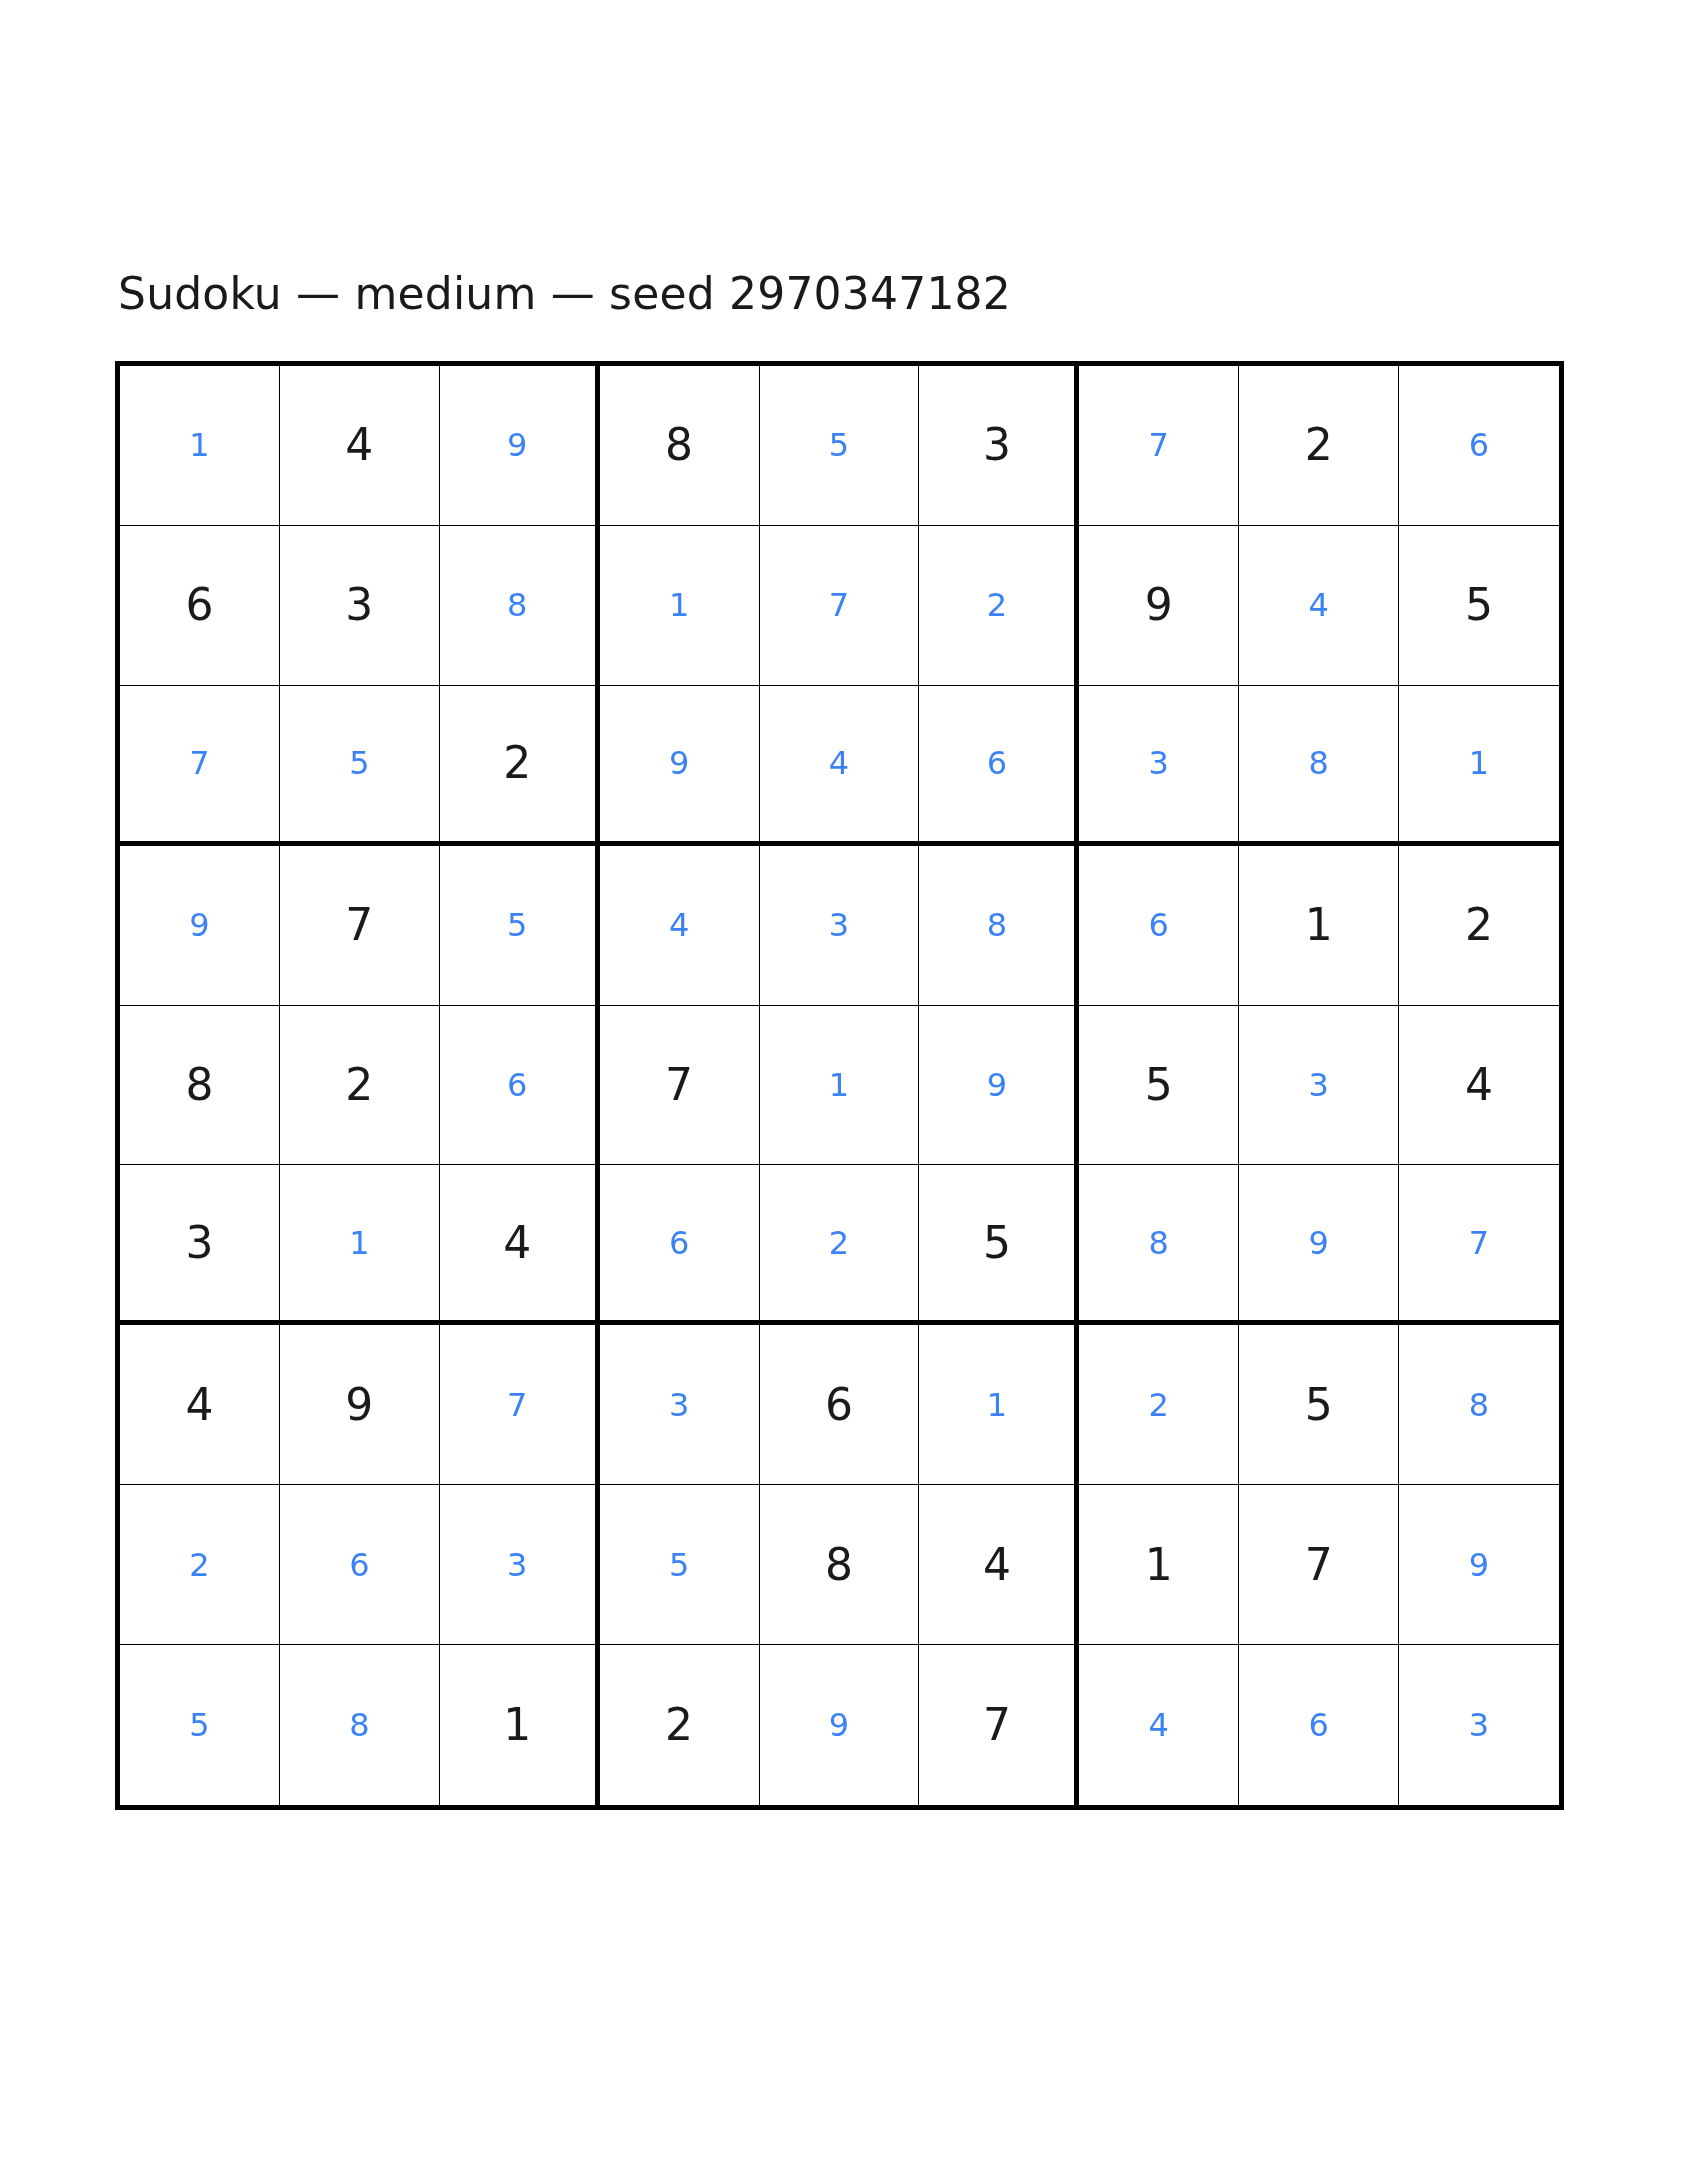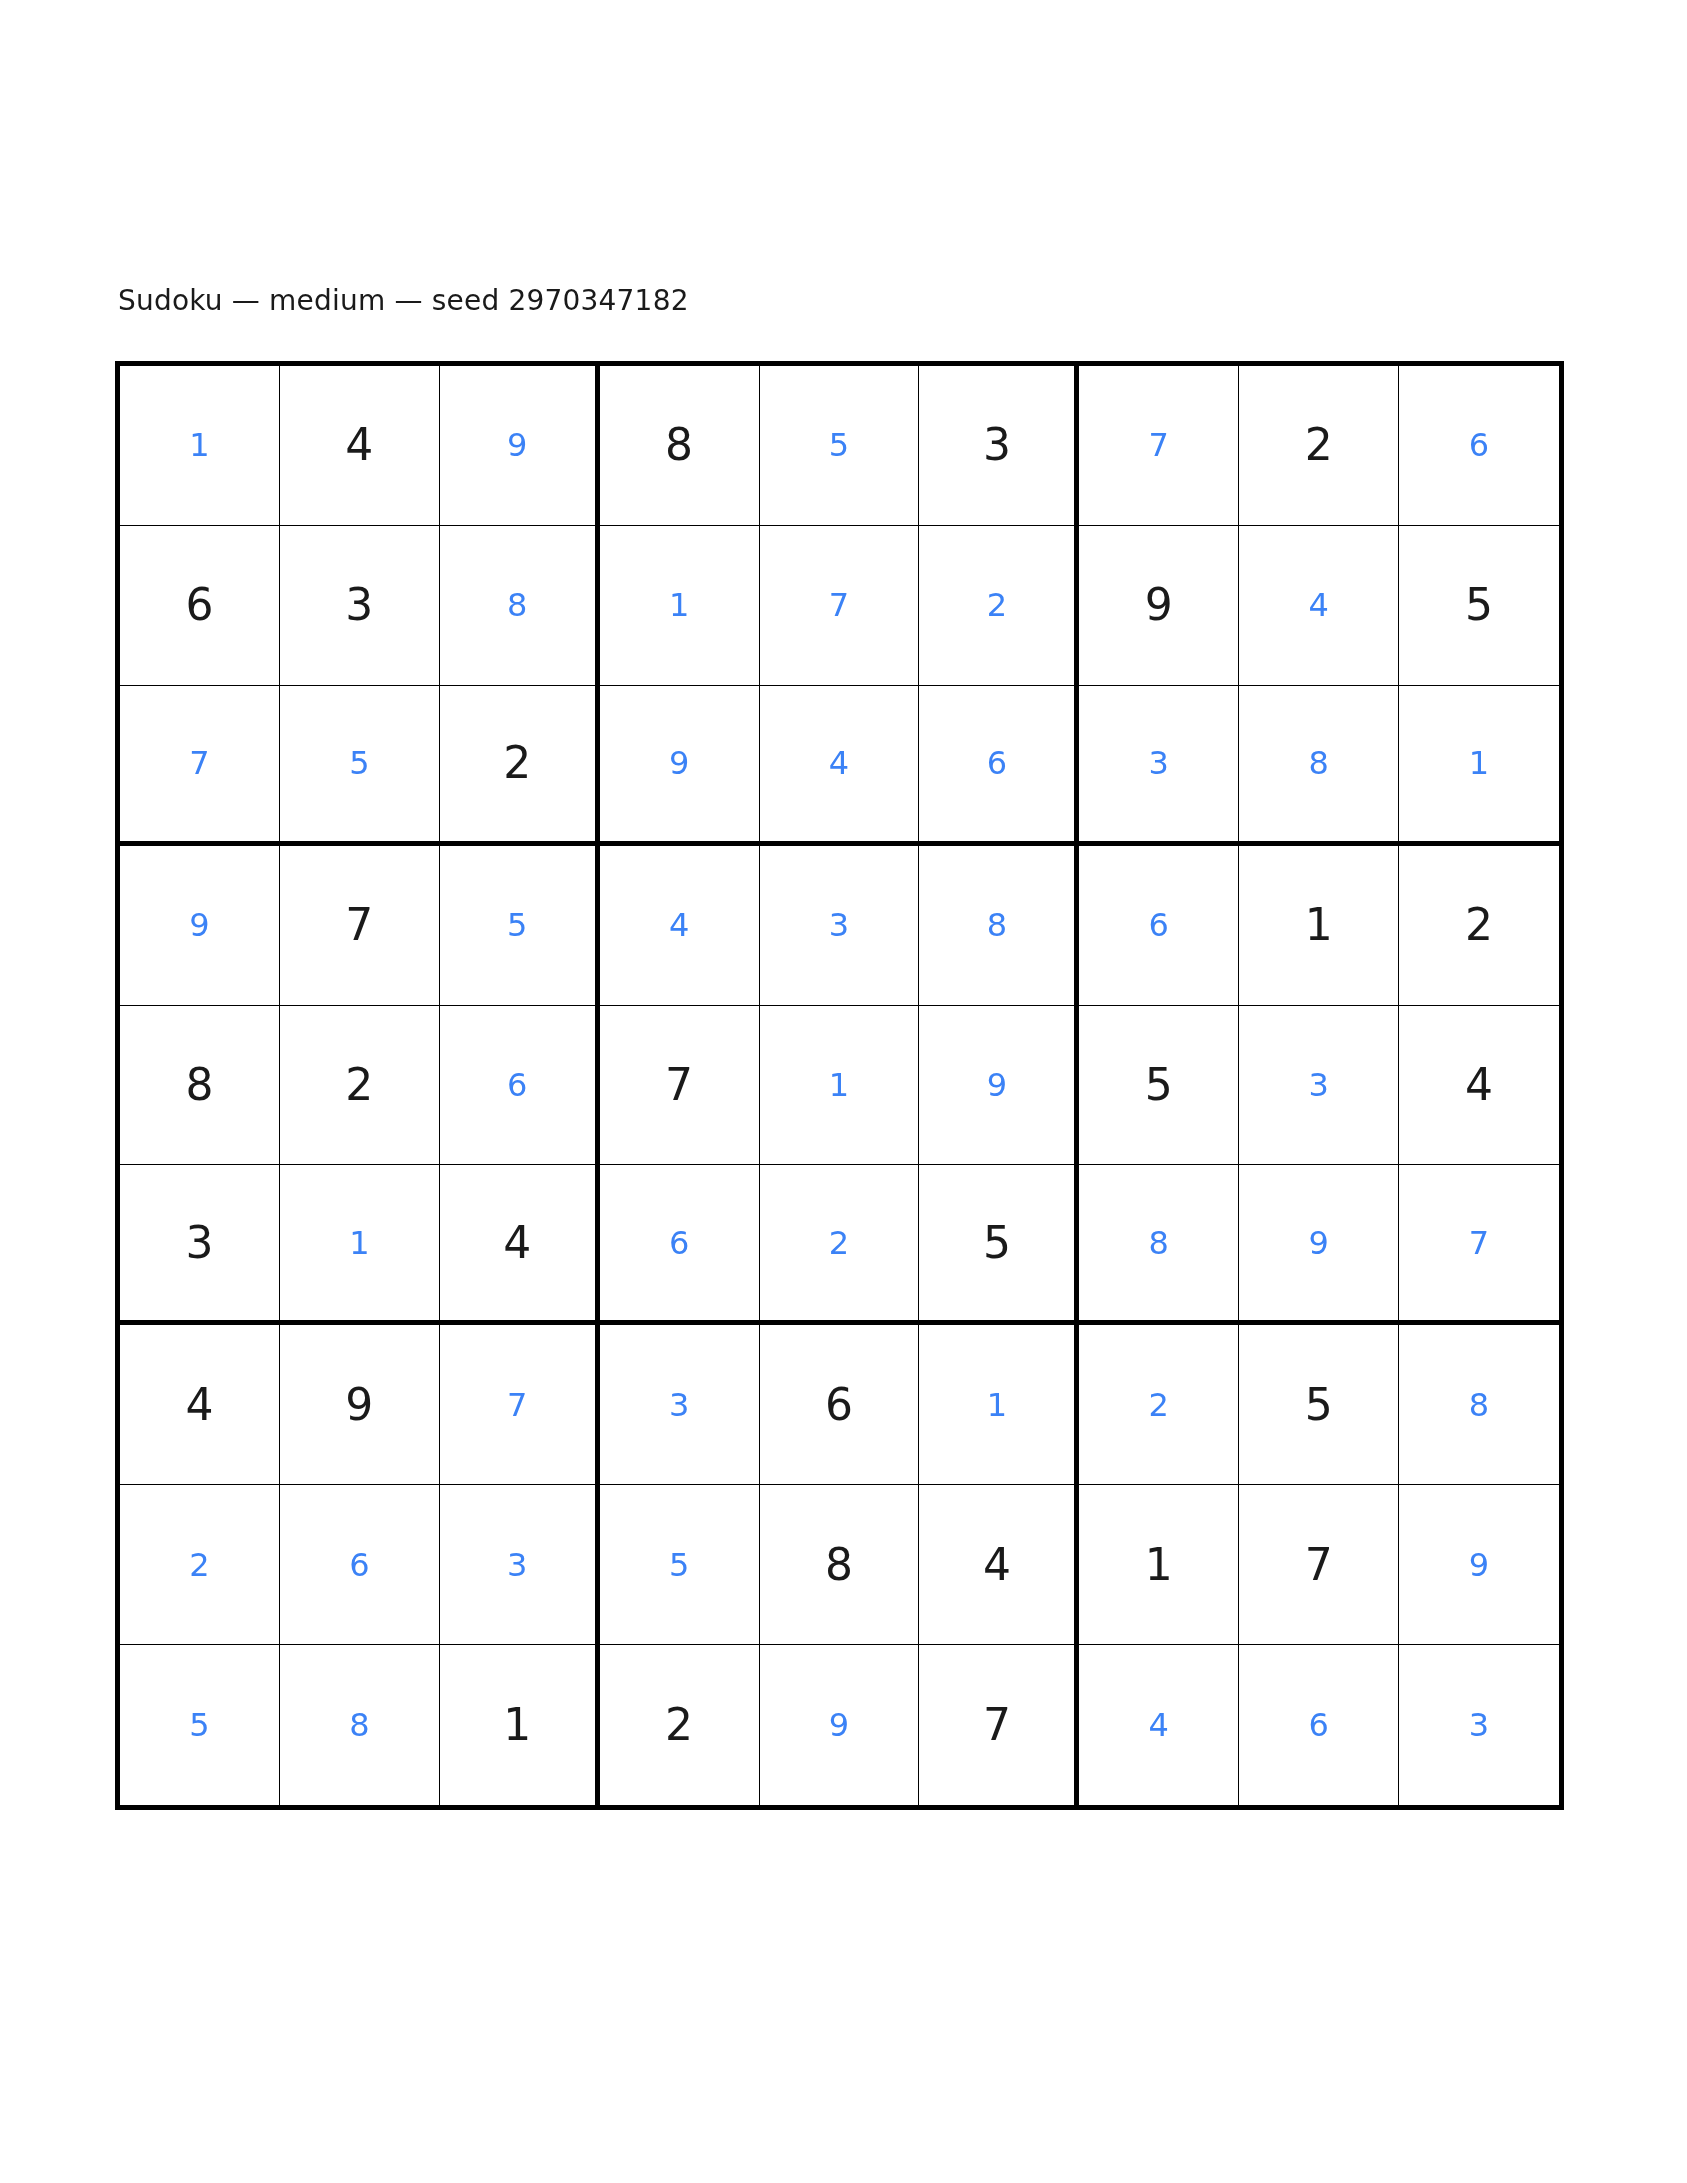--- a/index.html
+++ b/index.html
@@ -16,22 +16,22 @@
   .page {
     position: absolute;
     left: 0;
     top: 0;
     width: 1687px;
     height: 2183px;
   }
   .title {
     position: absolute;
     left: 118px;
-    top: 284px;
-    font-size: 28px;
+    top: 268px;
+    font-size: 44px;
     color: #1a1a1a;
     white-space: nowrap;
     letter-spacing: 0.2px;
   }
   .board {
     position: absolute;
     left: 115px;
     top: 361px;
     width: 1449px;
     height: 1449px;

